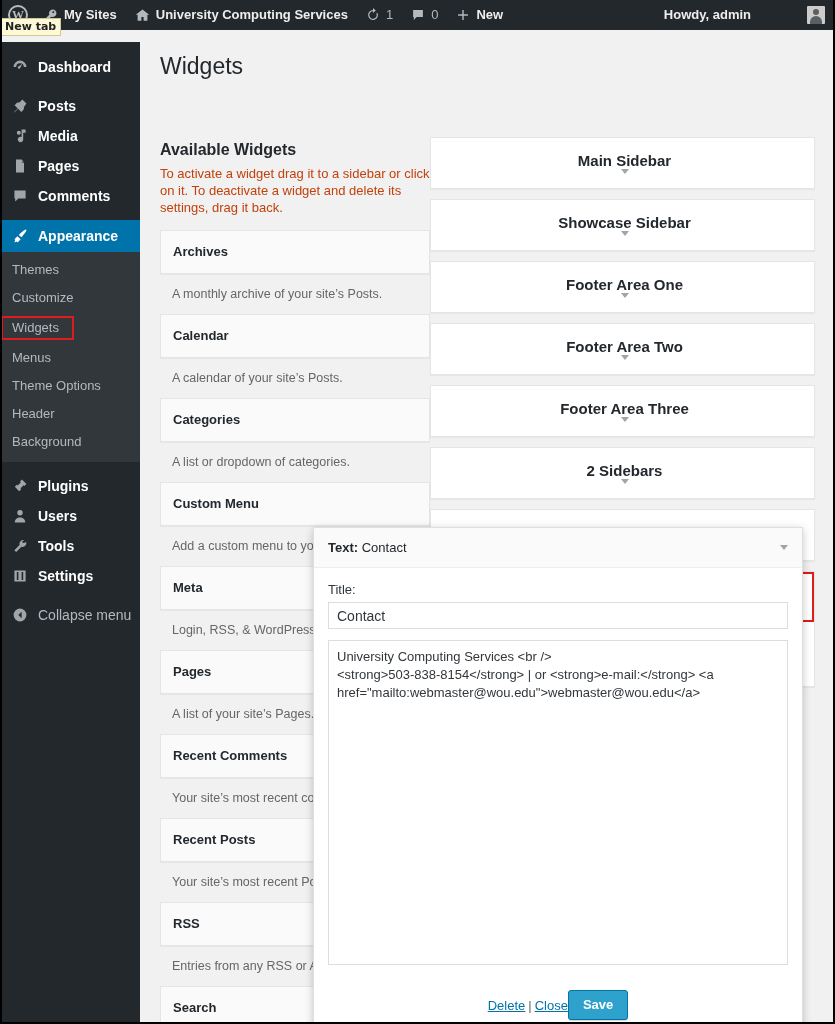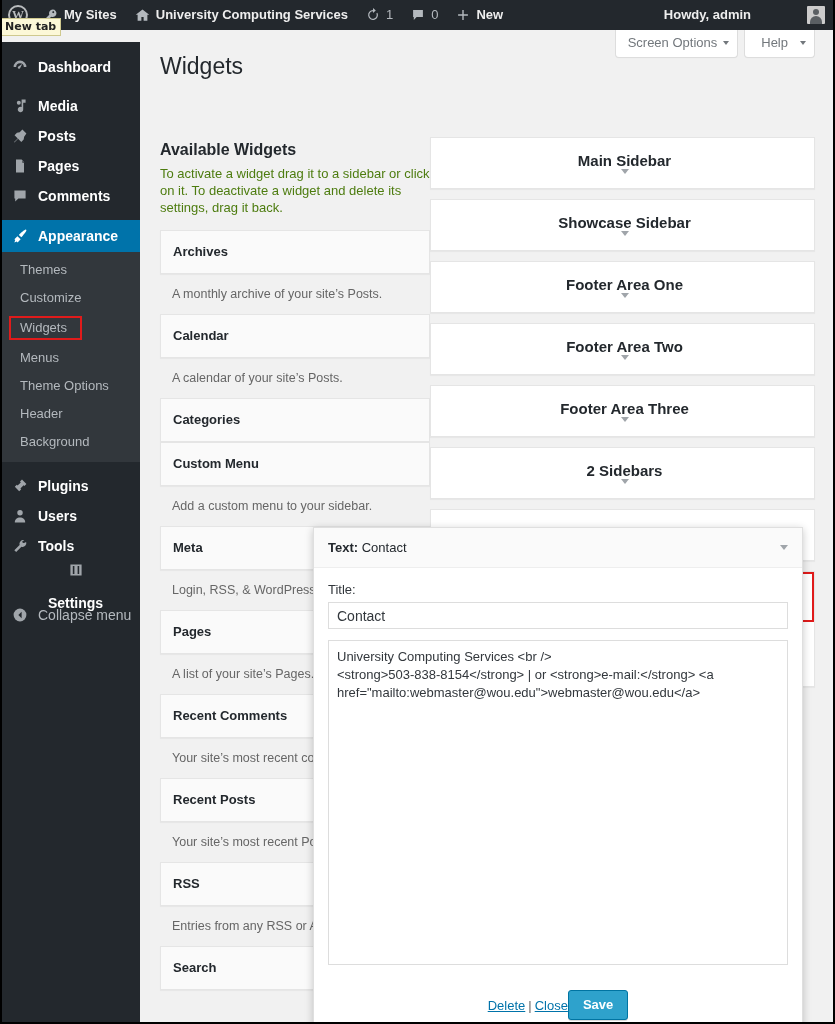--- a/index.html
+++ b/index.html
@@ -66,21 +66,21 @@
   .menu-top .mt-label { line-height: 30px; }
   .menu-sep { height: 9px; }
   .menu-top.current {
     background: #0073aa; color: #fff; position: relative;
   }
   .menu-top.current::after {
     content: ""; position: absolute; right: -8px; top: 50%;
     margin-top: -8px; border-style: solid; border-width: 8px;
     border-color: transparent transparent transparent #0073aa;
   }
-  .submenu { background: #32373c; padding: 4px 0 6px 8px; }
+  .submenu { background: #32373c; padding: 4px 0 6px 0; }
   .submenu a {
     display: block; padding: 5px 0 5px 12px;
     color: #b4b9be; font-size: 13px; text-decoration: none; line-height: 18px;
   }
   .sub-hl {
     outline: 2px solid #e01b1b; outline-offset: -1px;
     display: inline-block; padding: 2px 14px 2px 10px; margin-left: 2px;
   }
   .dashicon {
     width: 18px; height: 18px; flex: 0 0 18px;
@@ -116,21 +116,21 @@
 
   
   .cols { position: relative; padding: 0 20px; }
   #left-col { position: absolute; left: 20px; top: 52px; width: 270px; }
   #right-col { position: absolute; left: 290px; top: 48px; width: 385px; }
 
   h2.avail-title {
     margin: 0 0 6px 0; font-size: 16px; font-weight: bold; color: #23282d;
   }
   p.avail-desc {
-    margin: 0 0 14px 0; font-size: 13px; color: #4d7c0f; line-height: 17px;
+    margin: 0 0 14px 0; font-size: 13px; color: #c2410c; line-height: 17px;
   }
 
   .widget {
     background: #fff; border: 1px solid #e5e5e5;
     box-shadow: 0 1px 1px rgba(0,0,0,.04);
     margin-bottom: 0;
   }
   .widget-top {
     background: #fafafa; padding: 13px 12px; font-size: 13px;
     font-weight: bold; color: #23282d; line-height: 16px;
@@ -278,33 +278,33 @@
           </svg>
       </span>
       <span class="mt-label">Dashboard</span>
     </div>
 
     <div class="menu-sep"></div>
 
     <div class="menu-top" style="height:30px;">
       <span class="dashicon">
         <svg width="16" height="16" viewBox="0 0 20 20" fill="currentColor">
+            <path d="M13 2 9.6 5.4l-3.4.6-3 3 4 4-4.6 4.6L3 18l4.6-4.6 4 4 3-3 .6-3.4L18 7z"></path>
+          </svg>
+      </span>
+      <span class="mt-label">Posts</span>
+    </div>
+
+    <div class="menu-top" style="height:30px;">
+      <span class="dashicon">
+        <svg width="16" height="16" viewBox="0 0 20 20" fill="currentColor">
             <path d="M12 2v9.3a3.4 3.4 0 1 0 2 3V6h3V2zM8.5 3.5A2.5 2.5 0 1 0 8.5 8.5a2.5 2.5 0 0 0 0-5z"></path>
           </svg>
       </span>
       <span class="mt-label">Media</span>
-    </div>
-
-    <div class="menu-top" style="height:30px;">
-      <span class="dashicon">
-        <svg width="16" height="16" viewBox="0 0 20 20" fill="currentColor">
-            <path d="M13 2 9.6 5.4l-3.4.6-3 3 4 4-4.6 4.6L3 18l4.6-4.6 4 4 3-3 .6-3.4L18 7z"></path>
-          </svg>
-      </span>
-      <span class="mt-label">Posts</span>
     </div>
 
     <div class="menu-top" style="height:30px;">
       <span class="dashicon">
         <svg width="16" height="16" viewBox="0 0 20 20" fill="currentColor">
             <path d="M5 2h7l3 3v13H5zM13 3.5V6h2.5z"></path>
           </svg>
       </span>
       <span class="mt-label">Pages</span>
     </div>
@@ -364,21 +364,21 @@
 
     <div class="menu-top" style="height:30px;">
       <span class="dashicon">
         <svg width="16" height="16" viewBox="0 0 20 20" fill="currentColor">
             <path d="M15.4 2.8a4.7 4.7 0 0 0-5.9 5.9l-6.6 6.6 2.3 2.3 6.6-6.6a4.7 4.7 0 0 0 5.9-5.9L15 6.3l-1.7-.4-.4-1.7z"></path>
           </svg>
       </span>
       <span class="mt-label">Tools</span>
     </div>
 
-    <div class="menu-top" style="height:30px;flex-direction:column;">
+    <div class="menu-top" style="height:30px;">
       <span class="dashicon">
         <svg width="16" height="16" viewBox="0 0 20 20" fill="currentColor">
             <path d="M3 3h14v14H3zm3 2v10h2V5zm6 0v10h2V5z"></path>
           </svg>
       </span>
       <span class="mt-label">Settings</span>
     </div>
 
     <div class="menu-sep"></div>
 
@@ -388,50 +388,41 @@
             <circle cx="10" cy="10" r="8"></circle>
             <path d="M12 6 8 10l4 4z" fill="#23282d"></path>
           </svg>
       </span>
       <span class="mt-label">Collapse menu</span>
     </div>
   </div>
 
   <div id="wpbody">
 
-    <div id="screen-meta-links">
-      <div class="meta-link">
-        <span>Screen Options</span>
-        <span class="caret"></span>
-      </div>
-      <div class="meta-link" style="padding-right:26px;padding-left:16px;">
-        <span>Help</span>
-        <span class="caret"></span>
-      </div>
-    </div>
 
     <h1 class="page-title">Widgets</h1>
 
     <div class="cols">
 
       <div id="left-col">
         <h2 class="avail-title">Available Widgets</h2>
         <p class="avail-desc">To activate a widget drag it to a sidebar or click on it. To deactivate a widget and delete its settings, drag it back.</p>
         <div id="avail-list">
             <div class="widget">
               <div class="widget-top">Archives</div>
             </div>
             <div class="widget-desc">A monthly archive of your site’s Posts.</div>
             <div class="widget">
               <div class="widget-top">Calendar</div>
             </div>
             <div class="widget-desc">A calendar of your site’s Posts.</div>
             <div class="widget">
               <div class="widget-top">Categories</div>
             </div>
+            <div class="widget-desc">A list or dropdown of categories.</div>
             <div class="widget">
               <div class="widget-top">Custom Menu</div>
             </div>
             <div class="widget-desc">Add a custom menu to your sidebar.</div>
             <div class="widget">
               <div class="widget-top">Meta</div>
             </div>
             <div class="widget-desc">Login, RSS, &amp; WordPress.org</div>
             <div class="widget">
               <div class="widget-top">Pages</div>

